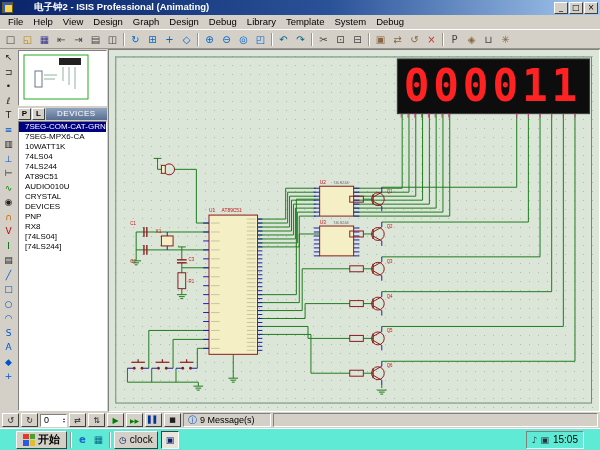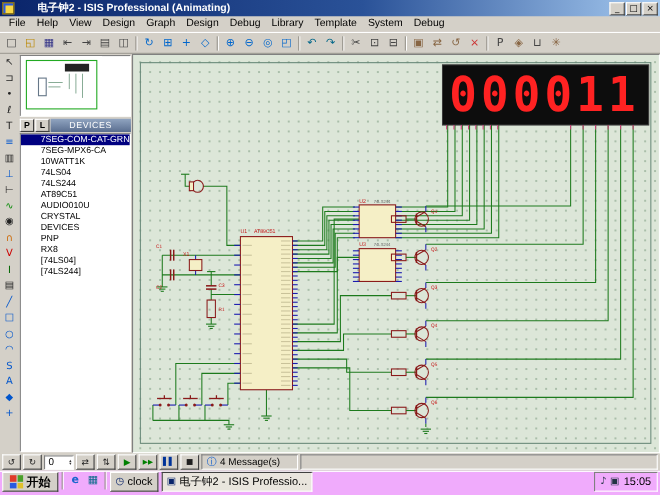--- a/index.html
+++ b/index.html
@@ -32,21 +32,21 @@
   .leftpanel{flex:0 0 78px;display:flex;flex-direction:column;padding:1px;background:#d4d0c8}
   .overview{flex:0 0 56px;background:#fff;border:1px solid;border-color:#808080 #fff #fff #808080}
   .overview svg{display:block}
   .devices-header{flex:0 0 13px;display:flex;align-items:center;gap:1px;margin:1px 0}
   .pl-btn{width:13px;height:12px;background:#d4d0c8;border:1px solid;border-color:#fff #404040 #404040 #fff;
     font-size:8px;font-weight:bold;display:flex;align-items:center;justify-content:center}
   .devices-title{flex:1;height:12px;background:linear-gradient(#90a4c0,#5a6e90);color:#fff;font-size:8px;
     font-weight:normal;display:flex;align-items:center;justify-content:center;letter-spacing:.5px}
   .devices-list{flex:1;background:#fff;border:1px solid;border-color:#808080 #fff #fff #808080;
     overflow:hidden;font-size:8px}
-  .device-item{height:10px;line-height:10px;padding-left:18px;white-space:nowrap;color:#000}
+  .device-item{height:10px;line-height:10px;padding-left:6px;white-space:nowrap;color:#000}
   .device-item.selected{background:#000080;color:#fff}
   .canvas{flex:1;position:relative;border:1px solid;border-color:#808080 #fff #fff #808080;
     background-color:#dce6d8;
     background-image:radial-gradient(circle,#aabfaa 0.8px,transparent 0.9px);
     background-size:9px 9px;background-position:2px 2px}
   #circuit{position:absolute;left:0;top:0;width:100%;height:100%}
   
   .statusbar{flex:0 0 16px;display:flex;align-items:center;gap:2px;padding:0 2px;background:#d4d0c8}
   .sb-btn{width:17px;height:14px;background:#d4d0c8;border:1px solid;border-color:#fff #404040 #404040 #fff;
     display:flex;align-items:center;justify-content:center;font-size:8px;font-family:"DejaVu Sans",sans-serif;color:#222}
@@ -56,21 +56,21 @@
     display:flex;align-items:center;font-size:9px;padding-left:3px}
   .spin{display:flex;flex-direction:column;margin-left:auto;font-size:4px;line-height:3.5px;color:#333;
     font-family:"DejaVu Sans",sans-serif;padding-right:1px}
   .sb-panel{height:14px;border:1px solid;border-color:#808080 #fff #fff #808080;display:flex;
     align-items:center;gap:3px;padding:0 4px;font-size:9px;white-space:nowrap;overflow:hidden;color:#000}
   .msg-panel{width:88px}
   .msg-i{color:#0055cc;font-family:"DejaVu Sans",sans-serif}
   .anim-panel{width:214px}
   .spare-panel{flex:1}
   
-  .taskbar{flex:0 0 22px;display:flex;align-items:flex-start;gap:3px;padding:0 2px;background:#f0abfc;border-top:1px solid #fff}
+  .taskbar{flex:0 0 22px;display:flex;align-items:center;gap:3px;padding:0 16px;background:#5eead4;border-top:1px solid #fff}
   .start-btn{height:18px;display:flex;align-items:center;gap:3px;padding:0 6px;background:#d4d0c8;
     border:1px solid;border-color:#fff #404040 #404040 #fff;font-size:11px;font-weight:bold}
   .win-flag{width:12px;height:12px;display:grid;grid-template-columns:1fr 1fr;grid-template-rows:1fr 1fr;gap:1px}
   .wf-r{background:#e03a2a}.wf-g{background:#4aa02a}.wf-b{background:#2a5ae0}.wf-y{background:#e0c02a}
   .tb-div{width:2px;height:16px;border-left:1px solid #9a968e;border-right:1px solid #fff}
   .ql-icon{width:15px;height:15px;display:flex;align-items:center;justify-content:center;font-size:10px;
     font-weight:bold;font-family:"DejaVu Sans",sans-serif}
   .task-btn{height:18px;display:flex;align-items:center;gap:3px;padding:0 4px;background:#d4d0c8;
     border:1px solid;border-color:#fff #404040 #404040 #fff;font-size:10px;max-width:160px}
   .task-btn.active{border-color:#404040 #fff #fff #404040;background:#e9e5dd}
@@ -562,21 +562,21 @@
         </span>
       </div>
       <div class="sb-btn">⇄</div>
       <div class="sb-btn">⇅</div>
       <div class="sb-btn play">▶</div>
       <div class="sb-btn step">▶▶</div>
       <div class="sb-btn pause">▌▌</div>
       <div class="sb-btn stop">■</div>
       <div class="sb-panel msg-panel">
         <span class="msg-i">ⓘ</span>
-        <span>4 Message(s)</span>
+        <span>9 Message(s)</span>
       </div>
       <div class="sb-panel spare-panel"></div>
     </div>
   </div>
 
   <div class="taskbar">
     <div class="start-btn">
       <span class="win-flag">
         <span class="wf-r"></span>
           <span class="wf-g"></span>
@@ -591,21 +591,20 @@
         <span class="ql-icon" style="color: rgb(10, 106, 138);">▦</span>
       </span>
     <div class="tb-div"></div>
     <span id="taskbuttons" style="display:flex;gap:3px;min-width:0">
         <div class="task-btn">
           <span class="task-icon">◷</span>
           <span class="t-label">clock</span>
         </div>
         <div class="task-btn active">
           <span class="task-icon">▣</span>
-          <span class="t-label">电子钟2 - ISIS Professio...</span>
         </div>
       </span>
     <div class="tray">
       <span id="trayicons" style="display:flex;gap:3px">
           <span class="tray-icon">♪</span>
           <span class="tray-icon">▣</span>
         </span>
       <span class="tray-time">15:05</span>
     </div>
   </div>

